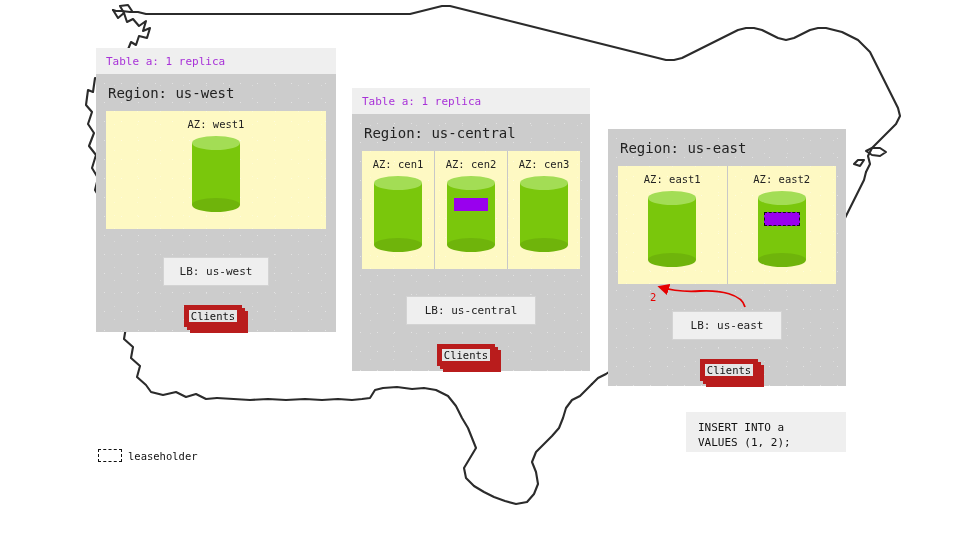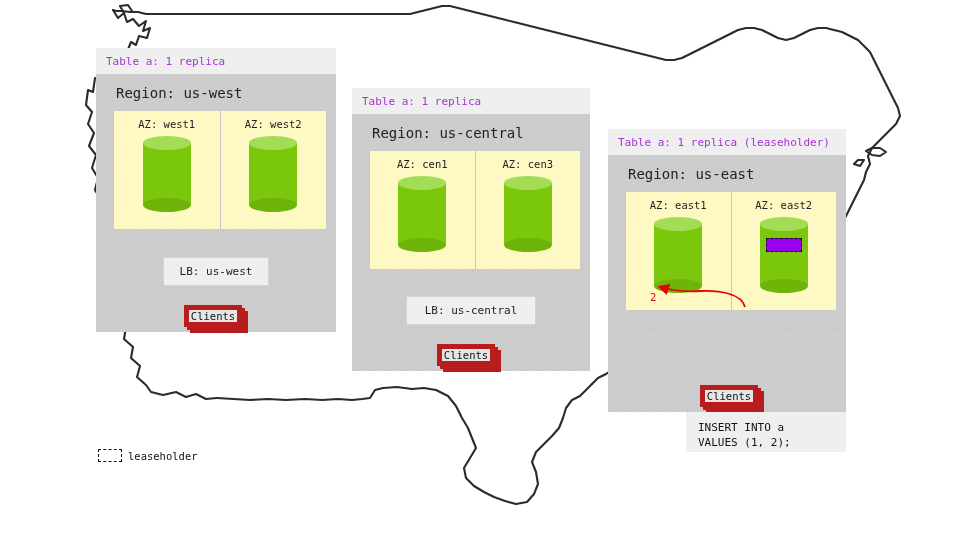--- a/index.html
+++ b/index.html
@@ -19,21 +19,21 @@
   .panel-header{
     background:#efefef;
     color:#a832d8;
     font-size:11px;
     padding:7px 10px 6px 10px;
     letter-spacing:0px;
     white-space:nowrap;
   }
   .panel-body{
     background:#cccccc;
-    padding:8px 10px 14px 18px;
+    padding:8px 10px 14px 10px;
   }
   .region-title{
     color:#222222;
     font-size:14px;
     margin:3px 0 10px 2px;
     white-space:nowrap;
   }
   .az-row{
     display:flex;
     background:#fef9c3;
@@ -241,28 +241,20 @@
 
         <div class="az-cell">
           <span class="az-label">AZ: west1</span>
           <div class="cyl" style="width:48px;height:76px;">
             <div class="cyl-body" style="top:7px;bottom:7px;"></div>
             <div class="cyl-bot" style="height:14px;"></div>
             <div class="cyl-top" style="height:14px;"></div>
           </div>
         </div>
 
-        <div class="az-cell">
-          <span class="az-label">AZ: west2</span>
-          <div class="cyl" style="width:48px;height:76px;">
-            <div class="cyl-body" style="top:7px;bottom:7px;"></div>
-            <div class="cyl-bot" style="height:14px;"></div>
-            <div class="cyl-top" style="height:14px;"></div>
-          </div>
-        </div>
 
       </div>
 
       <div class="lb-box" style="left:67px;top:183px;width:106px;">LB: us-west</div>
 
       <div class="clients" style="left:88px;top:231px;">
         <div class="sheet s3"></div>
         <div class="sheet s2"></div>
         <div class="sheet s1">Clients</div>
       </div>
@@ -278,41 +270,49 @@
       <div class="az-row" style="height:118px;">
         <div class="az-cell">
           <span class="az-label">AZ: cen1</span>
           <div class="cyl" style="width:48px;height:76px;">
             <div class="cyl-body" style="top:7px;bottom:7px;"></div>
             <div class="cyl-bot" style="height:14px;"></div>
             <div class="cyl-top" style="height:14px;"></div>
           </div>
         </div>
         <div class="az-cell">
+          <span class="az-label">AZ: cen2</span>
+          <div class="cyl" style="width:48px;height:76px;">
+            <div class="cyl-body" style="top:7px;bottom:7px;"></div>
+            <div class="cyl-bot" style="height:14px;"></div>
+            <div class="cyl-top" style="height:14px;"></div>
+            <div class="replica" style="left:7px;top:22px;width:34px;height:13px;"></div>
+          </div>
+        </div>
+        <div class="az-cell">
           <span class="az-label">AZ: cen3</span>
           <div class="cyl" style="width:48px;height:76px;">
             <div class="cyl-body" style="top:7px;bottom:7px;"></div>
             <div class="cyl-bot" style="height:14px;"></div>
             <div class="cyl-top" style="height:14px;"></div>
           </div>
         </div>
       </div>
 
       <div class="lb-box" style="left:54px;top:182px;width:130px;">LB: us-central</div>
 
       <div class="clients" style="left:85px;top:230px;">
         <div class="sheet s3"></div>
         <div class="sheet s2"></div>
         <div class="sheet s1">Clients</div>
       </div>
     </div>
   </div>
 
   <div class="region-panel" style="left:608px;top:129px;width:238px;">
-    <div class="panel-header">Table a: 1 replica (leaseholder)</div>
     <div class="panel-body" style="height:235px;position:relative;">
       <div class="noise"></div>
       <div class="region-title">Region: us-east</div>
 
       <div class="az-row" style="height:118px;">
         <div class="az-cell">
           <span class="az-label">AZ: east1</span>
           <div class="cyl" style="width:48px;height:76px;">
             <div class="cyl-body" style="top:7px;bottom:7px;"></div>
             <div class="cyl-bot" style="height:14px;"></div>
@@ -323,20 +323,21 @@
           <span class="az-label">AZ: east2</span>
           <div class="cyl" style="width:48px;height:76px;">
             <div class="cyl-body" style="top:7px;bottom:7px;"></div>
             <div class="cyl-bot" style="height:14px;"></div>
             <div class="cyl-top" style="height:14px;"></div>
             <div class="replica leaseholder" style="left:6px;top:21px;width:36px;height:14px;"></div>
           </div>
         </div>
       </div>
 
+      <div class="lb-box" style="left:64px;top:182px;width:110px;">LB: us-east</div>
 
       <div class="clients" style="left:92px;top:230px;">
         <div class="sheet s3"></div>
         <div class="sheet s2"></div>
         <div class="sheet s1">Clients</div>
       </div>
     </div>
   </div>
 
   <svg style="position:absolute;left:0;top:0;width:960px;height:540px;pointer-events:none;" viewBox="0 0 960 540" xmlns="http://www.w3.org/2000/svg">

